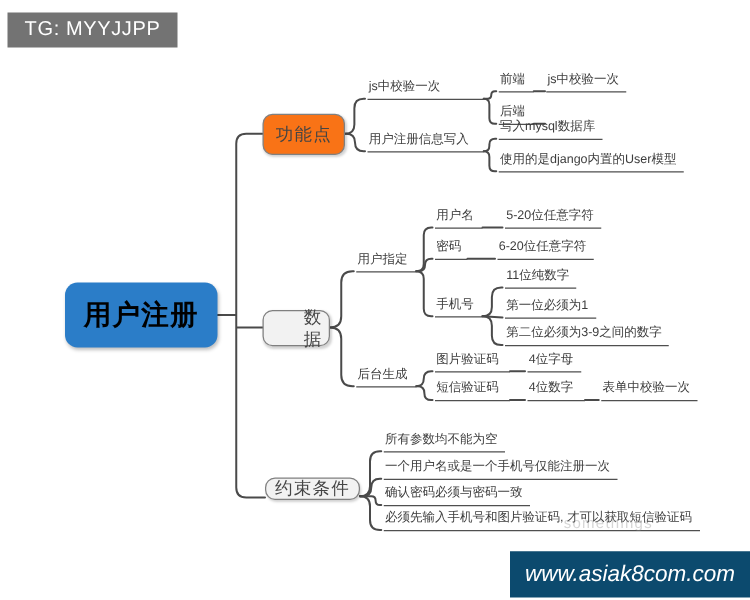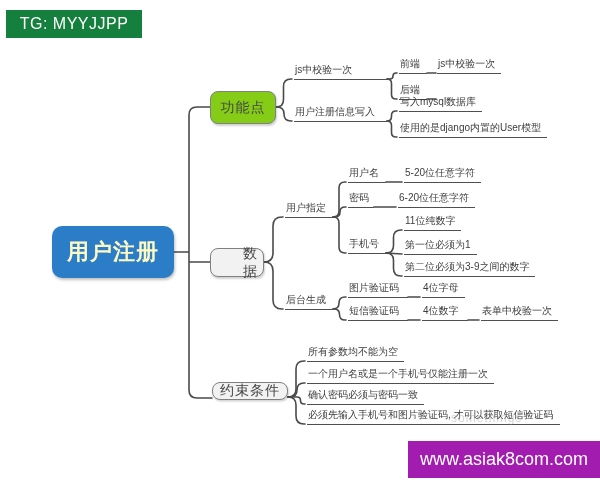--- a/index.html
+++ b/index.html
@@ -19,21 +19,21 @@
     position:absolute;left:408px;top:441px;width:192px;height:37px;
     color:#fff;font-size:18px;
     display:flex;align-items:center;justify-content:center;
   }
   .watermark{
     position:absolute;left:451px;top:411px;font-size:12px;color:#8a8a8a;
     opacity:.35;letter-spacing:1px;white-space:nowrap;
   }
   .root{
     position:absolute;left:52px;top:226px;width:122px;height:52px;
-    border-radius:10px;color:#fef9c3;font-size:22px;font-weight:bold;
+    border-radius:10px;color:#000000;font-size:22px;font-weight:bold;
     display:flex;align-items:center;justify-content:center;
     box-shadow:1px 2px 3px rgba(0,0,0,.25);letter-spacing:1px;
   }
   .branch{
     position:absolute;border:1.4px solid #808080;border-radius:8px;
     color:#454545;font-size:14px;letter-spacing:1px;
     display:flex;align-items:center;justify-content:center;
     box-shadow:1px 1.5px 2px rgba(0,0,0,.18);box-sizing:border-box;
   }
   .node{
@@ -72,25 +72,25 @@
       <path d="M333,309 L334,309 Q339.5,309 339.5,314.5 L339.5,314.5 Q339.5,320 345,320 L346,320" fill="none" stroke="#4A4A4A" stroke-width="1.6" stroke-linecap="round"></path>
       <path d="M408,297 L420,297" fill="none" stroke="#4A4A4A" stroke-width="1.6" stroke-linecap="round"></path>
       <path d="M408,320 L420,320" fill="none" stroke="#4A4A4A" stroke-width="1.6" stroke-linecap="round"></path>
       <path d="M468,320 L479,320" fill="none" stroke="#4A4A4A" stroke-width="1.6" stroke-linecap="round"></path>
       <path d="M288,397 L288,397 Q296,397 296,389 L296,369 Q296,361 304,361 L305,361" fill="none" stroke="#4A4A4A" stroke-width="1.6" stroke-linecap="round"></path>
       <path d="M288,397 L290,397 Q297,397 297,390 L297,390 Q297,383 304,383 L305,383" fill="none" stroke="#4A4A4A" stroke-width="1.6" stroke-linecap="round"></path>
       <path d="M288,397 L297,397 Q300.5,397 300.5,400.5 L300.5,400.5 Q300.5,404 304,404 L305,404" fill="none" stroke="#4A4A4A" stroke-width="1.6" stroke-linecap="round"></path>
       <path d="M288,397 L288,397 Q296,397 296,405 L296,416 Q296,424 304,424 L305,424" fill="none" stroke="#4A4A4A" stroke-width="1.6" stroke-linecap="round"></path>
     </svg>
 
-  <div class="badge" style="background: #15803d;">TG: MYYJJPP</div>
+  <div class="badge" style="background: #737373;">TG: MYYJJPP</div>
 
   <div class="root" style="background: rgb(43, 125, 200);">用户注册</div>
 
-  <div class="branch" style="left: 210px; top: 91px; width: 66px; height: 33px; background: #84cc16; border-color: rgb(128, 128, 128);">功能点</div>
+  <div class="branch" style="left: 210px; top: 91px; width: 66px; height: 33px; background: #f97316; border-color: rgb(128, 128, 128);">功能点</div>
   <div class="branch" style="left: 210px; top: 248px; width: 54px; height: 29px; background: rgb(242, 242, 242); border-color: rgb(128, 128, 128); padding-left: 32px;">数据</div>
   <div class="branch" style="left: 212px; top: 382px; width: 76px; height: 18px; background: rgb(242, 242, 242); border-color: rgb(128, 128, 128);">约束条件</div>
 
   <div class="node" style="left:294px;top:63px;width:86px">js中校验一次</div>
   <div class="node" style="left:399px;top:57px;width:21px">前端</div>
   <div class="node" style="left:437px;top:57px">js中校验一次</div>
   <div class="node" style="left:399px;top:83px;width:21px">后端</div>
   <div class="node" style="left:294px;top:105px;width:86px">用户注册信息写入</div>
   <div class="node" style="left:399px;top:95px">写入mysql数据库</div>
   <div class="node" style="left:399px;top:121px">使用的是django内置的User模型</div>
@@ -110,14 +110,14 @@
   <div class="node" style="left:348px;top:304px;width:53px">短信验证码</div>
   <div class="node" style="left:422px;top:304px;width:39px">4位数字</div>
   <div class="node" style="left:481px;top:304px">表单中校验一次</div>
 
   <div class="node" style="left:307px;top:345px">所有参数均不能为空</div>
   <div class="node" style="left:307px;top:367px">一个用户名或是一个手机号仅能注册一次</div>
   <div class="node" style="left:307px;top:388px">确认密码必须与密码一致</div>
   <div class="node" style="left:307px;top:408px">必须先输入手机号和图片验证码, 才可以获取短信验证码</div>
 
   <div class="watermark">somethings</div>
-  <div class="sitebar" style="background: #a21caf;">www.asiak8com.com</div>
+  <div class="sitebar" style="background: #0c4a6e; font-style: italic;">www.asiak8com.com</div>
 </div>
 
 </body></html>

